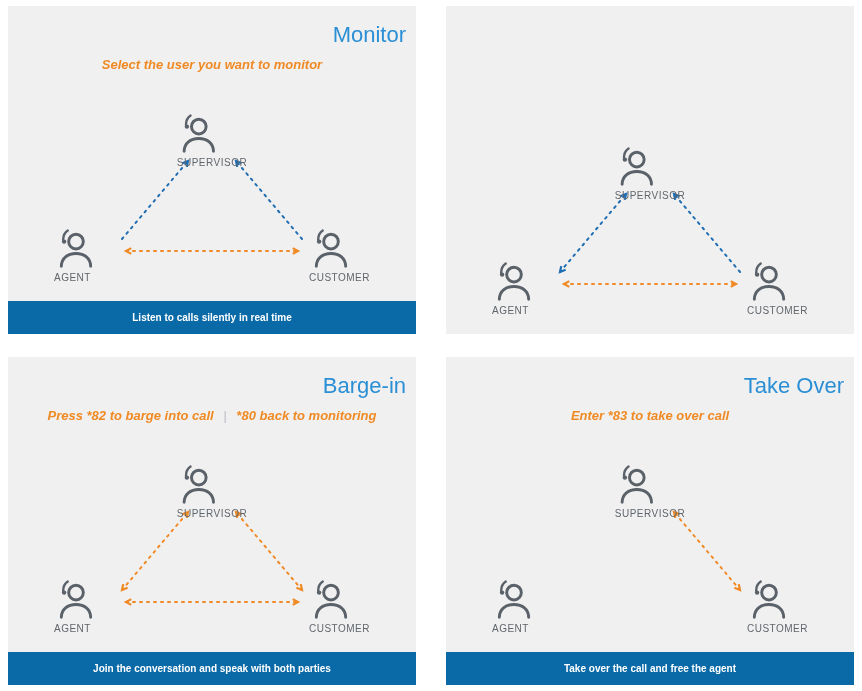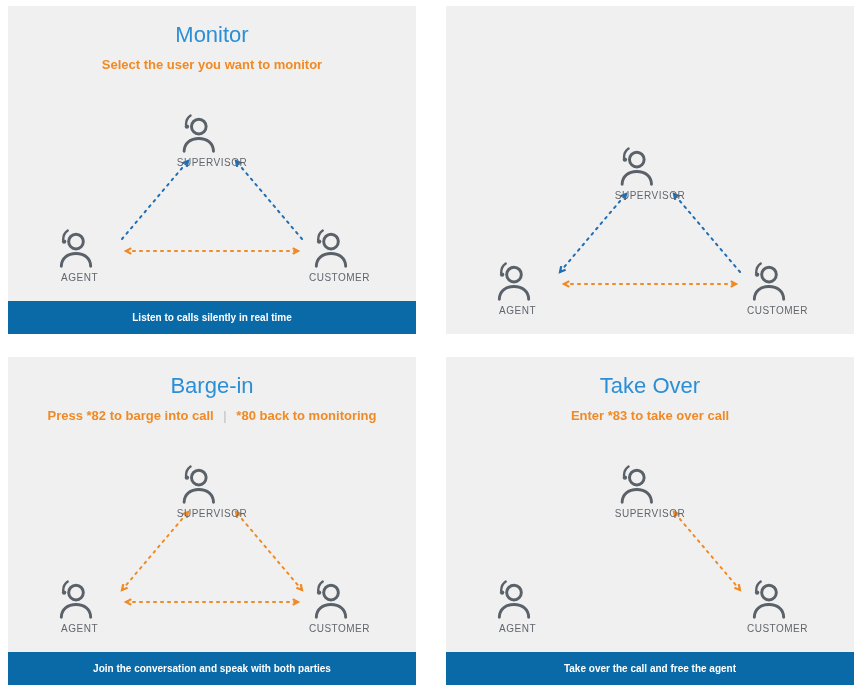--- a/index.html
+++ b/index.html
@@ -1,23 +1,23 @@
 <!DOCTYPE html>
 <html><head>
 <meta charset="utf-8">
 <style>
   html,body{margin:0;padding:0;background:#fff;font-family:"Segoe UI","Helvetica Neue",Arial,sans-serif;}
   .wrap{width:862px;height:691px;padding:6px 8px;box-sizing:border-box;display:flex;flex-wrap:wrap;justify-content:space-between;align-content:space-between;}
   .card{width:408px;height:328px;display:flex;flex-direction:column;}
   .body{flex:1;background:#f0f0f0;padding:16px 10px 0 10px;box-sizing:border-box;position:relative;}
-  .title{color:#2b8fd6;font-size:22px;text-align:center;margin:0 0 6px 0;font-weight:400;}
-  .subtitle{color:#f08a24;font-size:13px;text-align:center;margin:9px;font-weight:600;}
+  .title{color:#2b8fd6;font-size:22px;text-align:right;margin:0 0 6px 0;font-weight:400;}
+  .subtitle{color:#f08a24;font-size:13px;text-align:center;margin:9px;font-weight:600;font-style:italic;}
   .subtitle .sep{color:#b9bec3;padding:0 6px;font-weight:400;}
   .diagram{position:absolute;left:0;right:0;bottom:0;height:190px;}
-  .role{position:absolute;text-align:right;}
+  .role{position:absolute;text-align:left;}
   .role.sup{left:50%;top:0;transform:translateX(-50%);}
   .role.agent{left:46px;bottom:18px;}
   .role.cust{right:46px;bottom:18px;}
   .role .lbl{color:#60666c;font-size:10px;letter-spacing:.5px;margin-top:2px;}
   .footer{background:#0a6aa8;color:#fff;font-size:10px;font-weight:600;text-align:center;padding:11px 8px;}
   svg.person{display:block;}
   svg.arrows{position:absolute;left:0;top:0;width:100%;height:100%;pointer-events:none;}
 </style>
 </head>
 <body>

